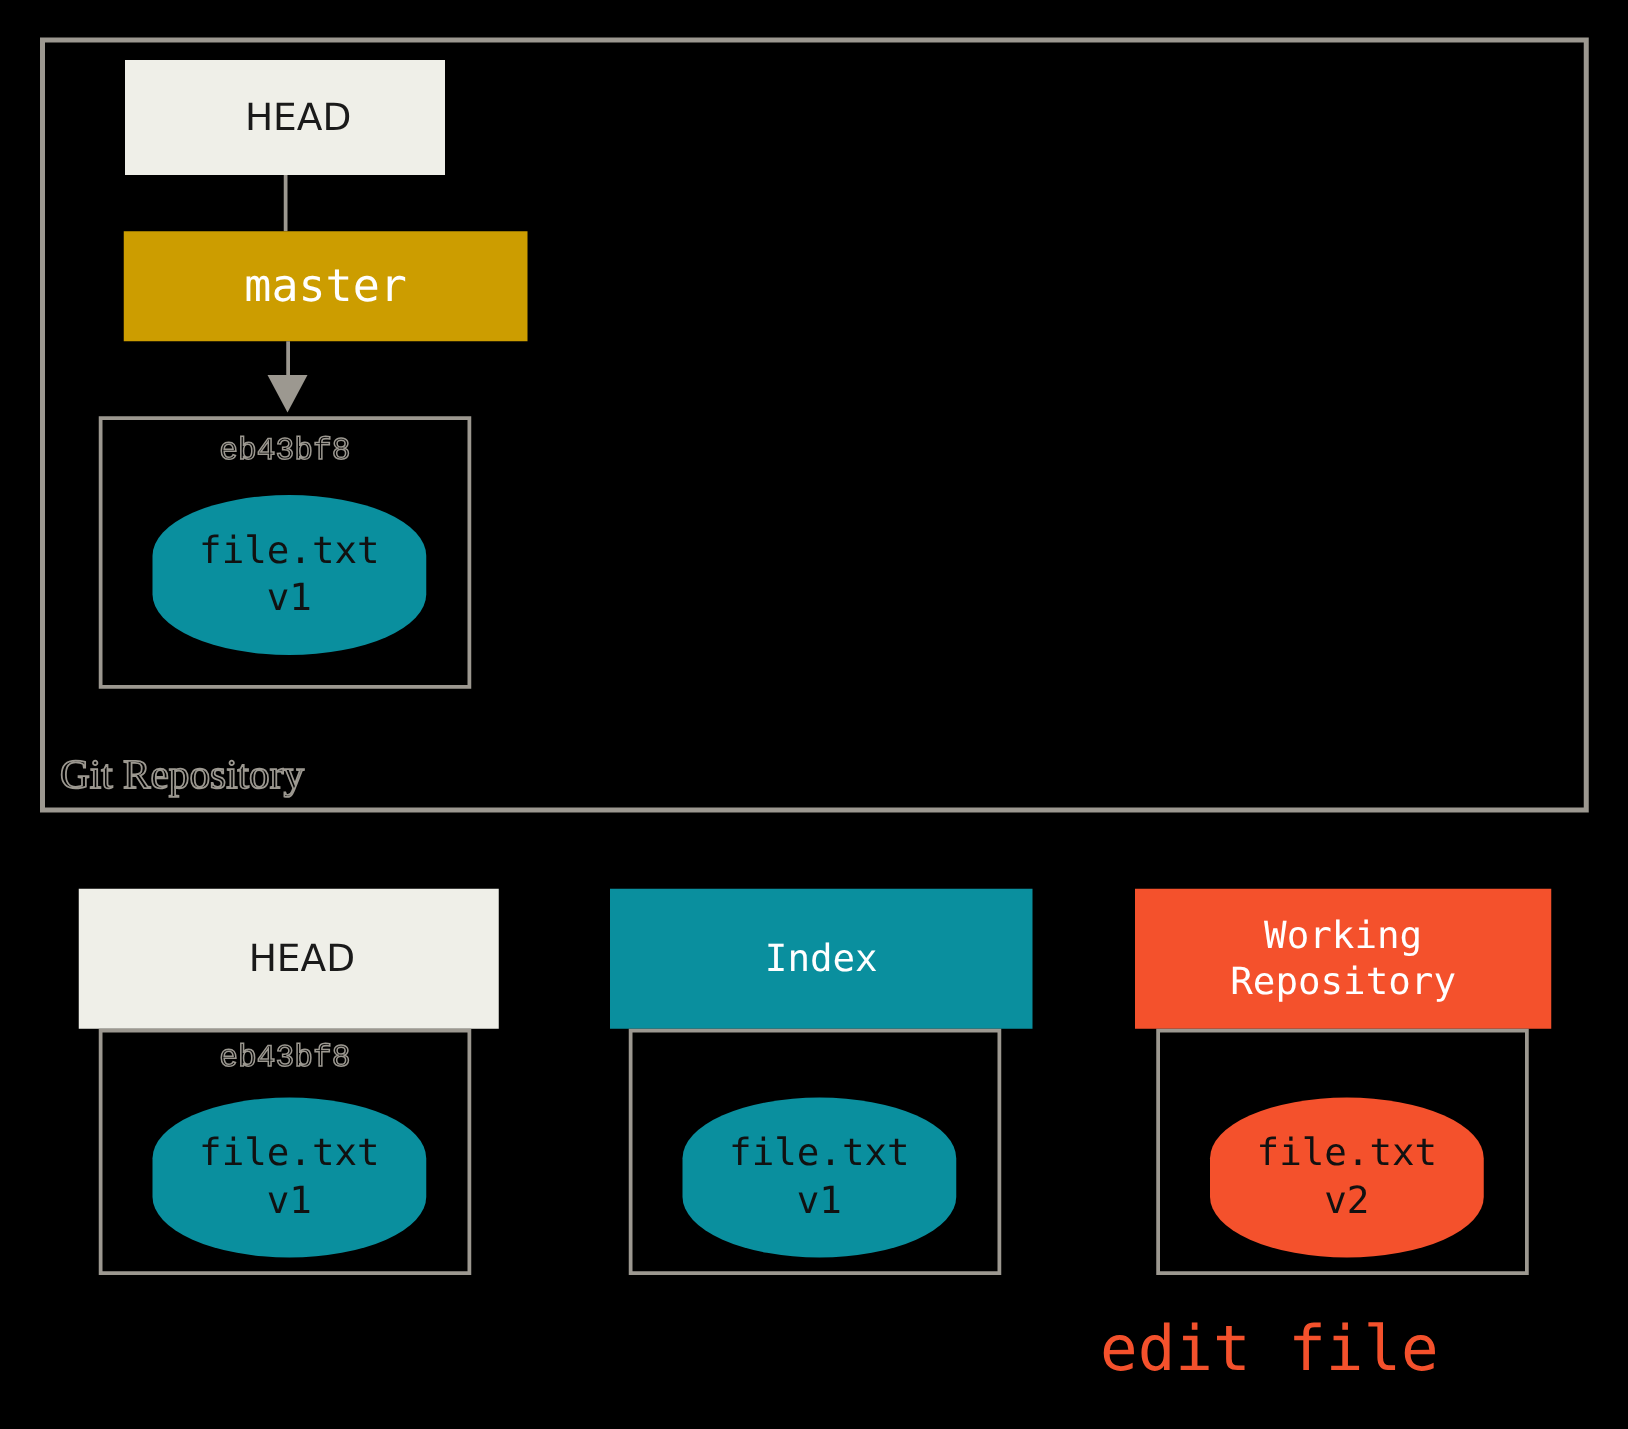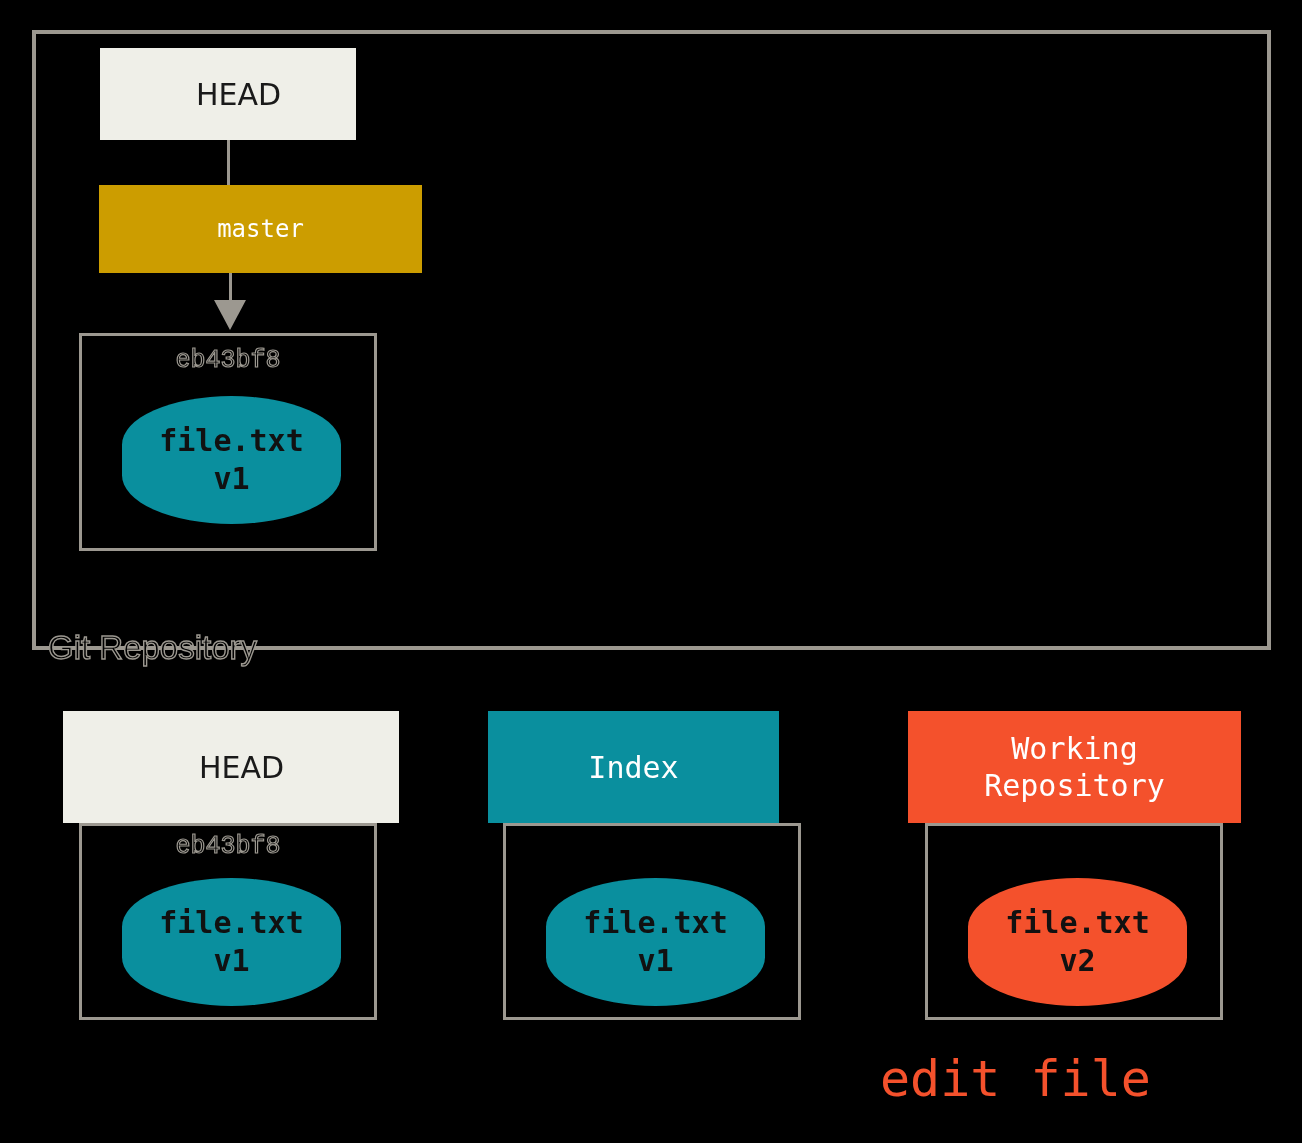--- a/index.html
+++ b/index.html
@@ -35,22 +35,21 @@
     position: absolute;
     left: 48px;
     top: 604px;
     font-size: 33px;
     line-height: 33px;
     letter-spacing: 0px;
     color: #000000;
     -webkit-text-stroke: 1.4px #9c9890;
     text-shadow: 0 0 0 #000;
     white-space: nowrap;
-    font-family: Liberation Sans, sans-serif;
-    margin-top: 27px;
+    font-family: Liberation Serif, serif;
   }
 
   
   .box {
     position: absolute;
     box-sizing: border-box;
     display: flex;
     align-items: center;
     justify-content: center;
     text-align: center;
@@ -59,21 +58,21 @@
   .head-box {
     background: #efefe8;
     color: #1a1a1a;
     font-family: "DejaVu Sans", sans-serif;
     font-size: 30px;
     padding-left: 21px;
   }
   .branch-box {
     background: #cc9d00;
     color: #ffffff;
-    font-size: 24px;
+    font-size: 36px;
   }
   .teal-box {
     background: #0a8f9e;
     color: #ffffff;
     font-size: 30px;
   }
   .orange-box {
     background: #f4512c;
     color: #ffffff;
     font-size: 30px;
@@ -105,21 +104,20 @@
     display: flex;
     flex-direction: column;
     align-items: center;
     justify-content: center;
     border-radius: 50% / 38%;
     font-size: 30px;
     line-height: 1.28;
     color: #111111;
     font-family: "DejaVu Sans Mono", monospace;
     text-align: center;
-    font-weight: bold;
   }
   .blob.teal { background: #0a8f9e; }
   .blob.orange { background: #f4512c; }
 
   
   .vline {
     position: absolute;
     background: #9c9890;
     width: 3px;
   }
@@ -175,21 +173,21 @@
     <span>HEAD</span>
   </div>
   <div class="container-box" style="left:79px; top:823px; width:298px; height:197px;">
     <div class="hash-label" style="top:8px;">eb43bf8</div>
     <div class="blob teal" style="left:40px; top:52px; width:219px; height:128px;">
       <span>file.txt</span>
       <span>v1</span>
     </div>
   </div>
 
-  <div class="box teal-box" style="left:488px; top:711px; width:291px; height:112px;">
+  <div class="box teal-box" style="left:488px; top:711px; width:338px; height:112px;">
     <span>Index</span>
   </div>
   <div class="container-box" style="left:503px; top:823px; width:298px; height:197px;">
     <div class="blob teal" style="left:40px; top:52px; width:219px; height:128px;">
       <span>file.txt</span>
       <span>v1</span>
     </div>
   </div>
 
   <div class="box orange-box" style="left:908px; top:711px; width:333px; height:112px; flex-direction:column;">

